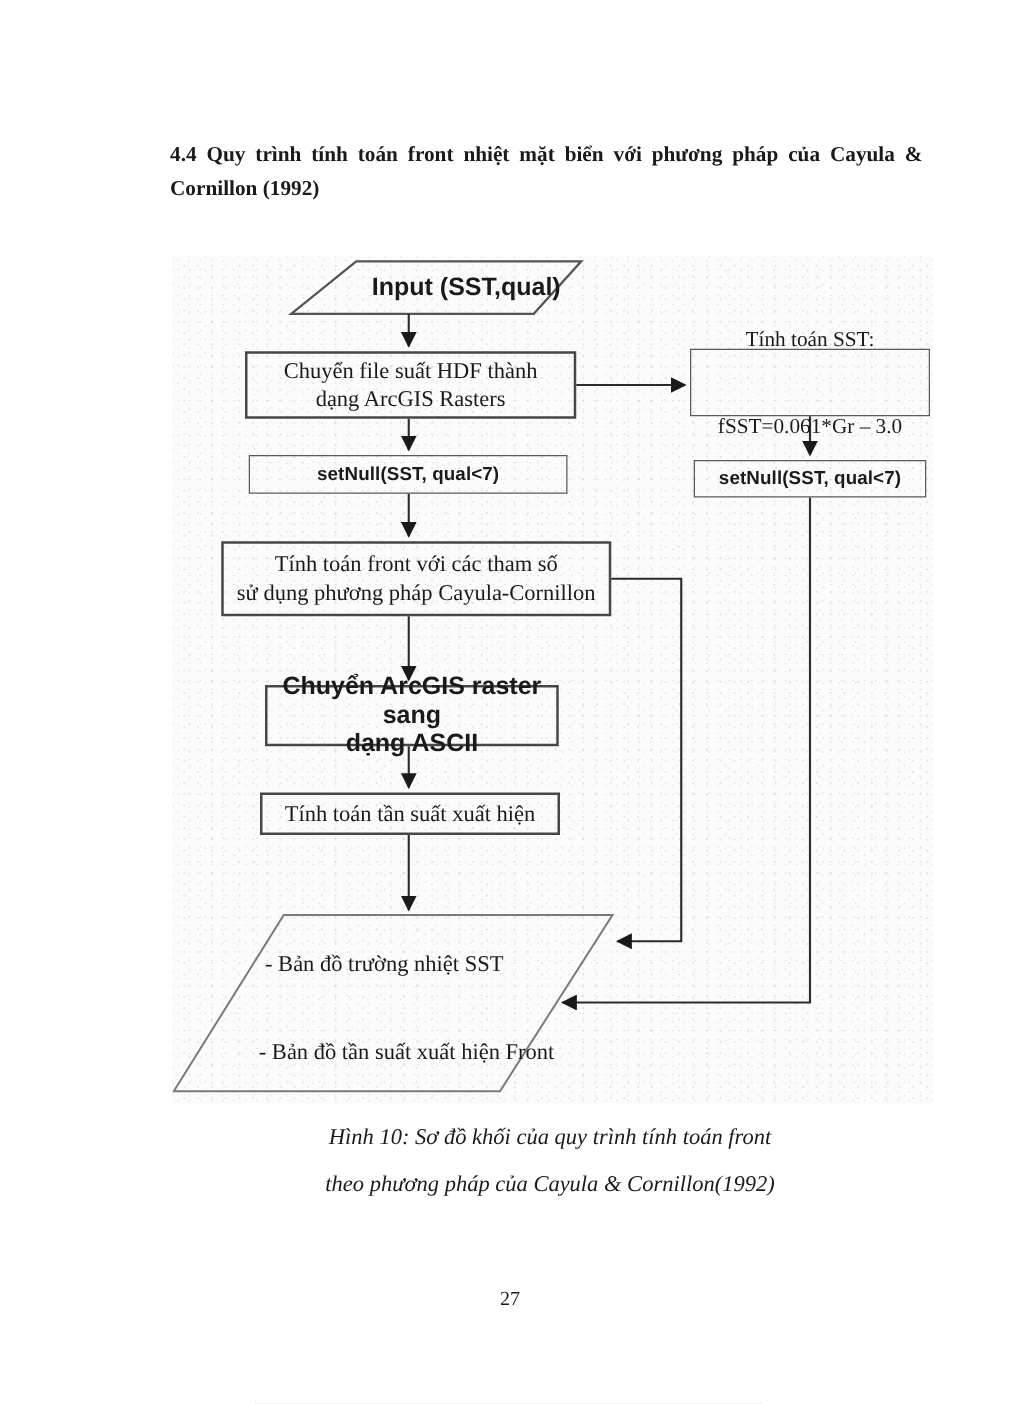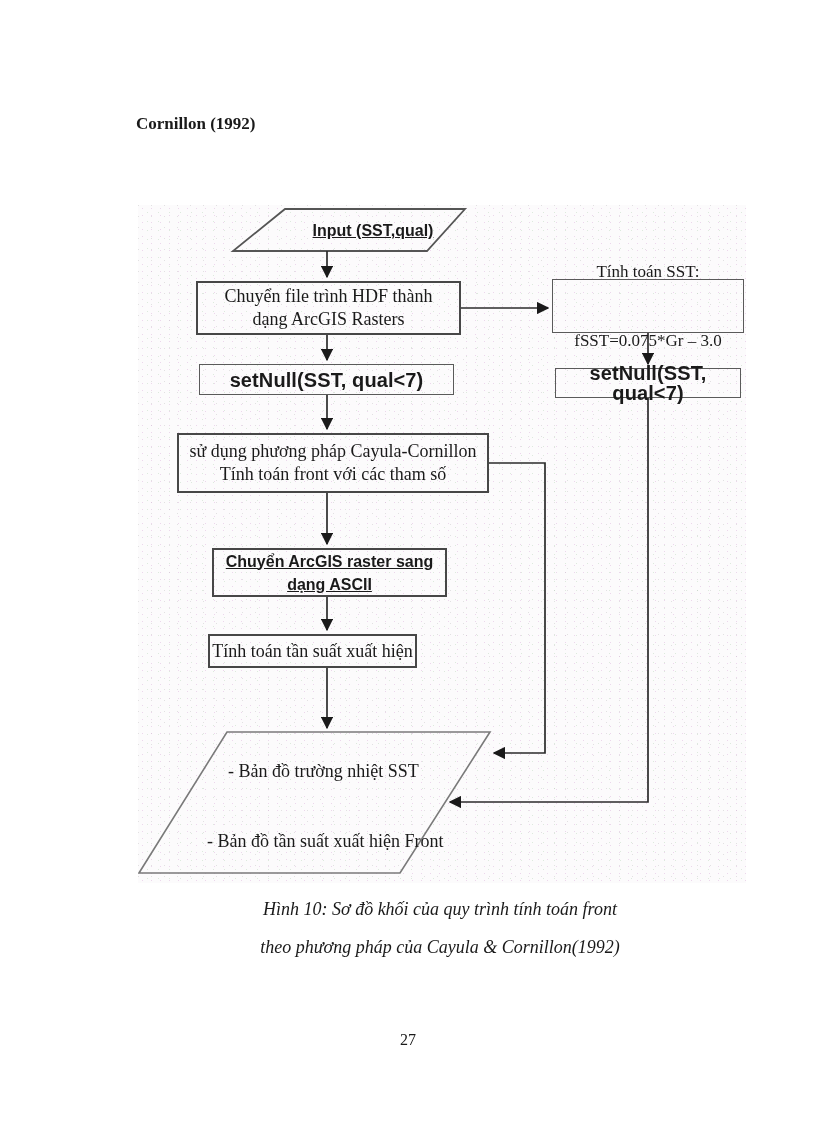--- a/index.html
+++ b/index.html
@@ -33,22 +33,22 @@
   .flowchart svg{position:absolute;left:0;top:0;}
   .node{
     position:absolute;box-sizing:border-box;
     display:flex;flex-direction:column;align-items:center;justify-content:center;
     text-align:center;
   }
   .box{border:2px solid #474747;background:transparent;}
   .thin{border-width:1.5px;border-color:#5a5a5a;}
   .serif{font-family:"Liberation Serif", serif;font-size:18px;line-height:23px;}
   .serif-sm{font-family:"Liberation Serif", serif;font-size:17px;line-height:22px;}
-  .sans{font-family:"Liberation Sans", sans-serif;font-size:20px;font-weight:600;line-height:20px;letter-spacing:.1px;}
-  .sans-lg{font-family:"Liberation Sans", sans-serif;font-size:16px;font-weight:600;line-height:23px;text-decoration:underline;}
+  .sans{font-family:"Liberation Sans", sans-serif;font-size:15px;font-weight:600;line-height:20px;letter-spacing:.1px;}
+  .sans-lg{font-family:"Liberation Sans", sans-serif;font-size:20px;font-weight:600;line-height:23px;}
   .para-label{position:absolute;text-align:center;}
   .out-item{
     position:absolute;font-family:"Liberation Serif", serif;
     font-size:18px;line-height:27px;text-align:left;
   }
   
   .caption{
     position:absolute;left:60px;top:890px;width:760px;
     font-style:italic;font-size:18px;text-align:center;line-height:38px;
   }
@@ -58,20 +58,21 @@
     box-sizing:border-box;
     text-align:center;font-size:16px;
   }
 </style>
 </head>
 <body>
 
 <div class="page">
 
   <div class="heading">
+    <div class="l1">4.4 Quy trình tính toán front nhiệt mặt biển với phương pháp của Cayula &amp;</div>
     <div class="l2">Cornillon (1992)</div>
   </div>
 
   <div class="flowchart">
 
     <svg width="608" height="678" viewBox="0 0 608 678">
       <defs>
         <marker id="arr" viewBox="0 0 10 10" refX="9" refY="5" markerWidth="7.5" markerHeight="7.5" orient="auto-start-reverse">
           <path d="M0,0 L10,5 L0,10 z" fill="#1a1a1a"></path>
         </marker>
@@ -91,52 +92,52 @@
       <line x1="189" y1="463" x2="189" y2="523" stroke="#2b2b2b" stroke-width="1.7" marker-end="url(#arr)"></line>
 
       <path d="M351,258 L407,258 L407,548 L356,548" fill="none" stroke="#2b2b2b" stroke-width="1.7" marker-end="url(#arr)"></path>
 
       <path d="M510,193 L510,597 L312,597" fill="none" stroke="#2b2b2b" stroke-width="1.7" marker-end="url(#arr)"></path>
     </svg>
 
     <div class="para-label sans-lg" style="left:150px;top:14px;width:170px;">Input (SST,qual)</div>
 
     <div class="node box serif" style="left:58px;top:76px;width:265px;height:54px;">
-      <div>Chuyển file trình HDF thành</div>
+      <div>Chuyển file suất HDF thành</div>
       <div>dạng ArcGIS Rasters</div>
     </div>
 
     <div class="node box thin serif-sm" style="left:414px;top:74px;width:192px;height:54px;gap:47px;">
       <div>Tính toán SST:</div>
-      <div>fSST=0.075*Gr – 3.0</div>
+      <div>fSST=0.061*Gr – 3.0</div>
     </div>
 
     <div class="node box thin sans" style="left:61px;top:159px;width:255px;height:31px;">
       <div>setNull(SST, qual&lt;7)</div>
     </div>
 
     <div class="node box thin sans" style="left:417px;top:163px;width:186px;height:30px;">
       <div>setNull(SST, qual&lt;7)</div>
     </div>
 
     <div class="node box serif" style="left:39px;top:228px;width:312px;height:60px;">
+      <div>Tính toán front với các tham số</div>
       <div>sử dụng phương pháp Cayula-Cornillon</div>
-      <div>Tính toán front với các tham số</div>
     </div>
 
     <div class="node box sans-lg" style="left:74px;top:343px;width:235px;height:49px;">
       <div>Chuyển ArcGIS raster sang</div>
       <div>dạng ASCII</div>
     </div>
 
-    <div class="node box serif" style="left:70px;top:429px;width:209px;height:34px;">
+    <div class="node box serif" style="left:70px;top:429px;width:240px;height:34px;">
       <div>Tính toán tần suất xuất hiện</div>
     </div>
 
-    <div class="out-item" style="left:74px;top:553px;width:260px;margin-left:16px;">-  Bản đồ trường nhiệt SST</div>
+    <div class="out-item" style="left:74px;top:553px;width:260px;">-  Bản đồ trường nhiệt SST</div>
     <div class="out-item" style="left:69px;top:623px;width:252px;">- Bản đồ tần suất xuất hiện Front</div>
   </div>
 
   <div class="caption">
     <div>Hình 10: Sơ đồ khối của quy trình tính toán front</div>
     <div>theo phương pháp của Cayula &amp; Cornillon(1992)</div>
   </div>
 
   <div class="pagenum">27</div>
 

